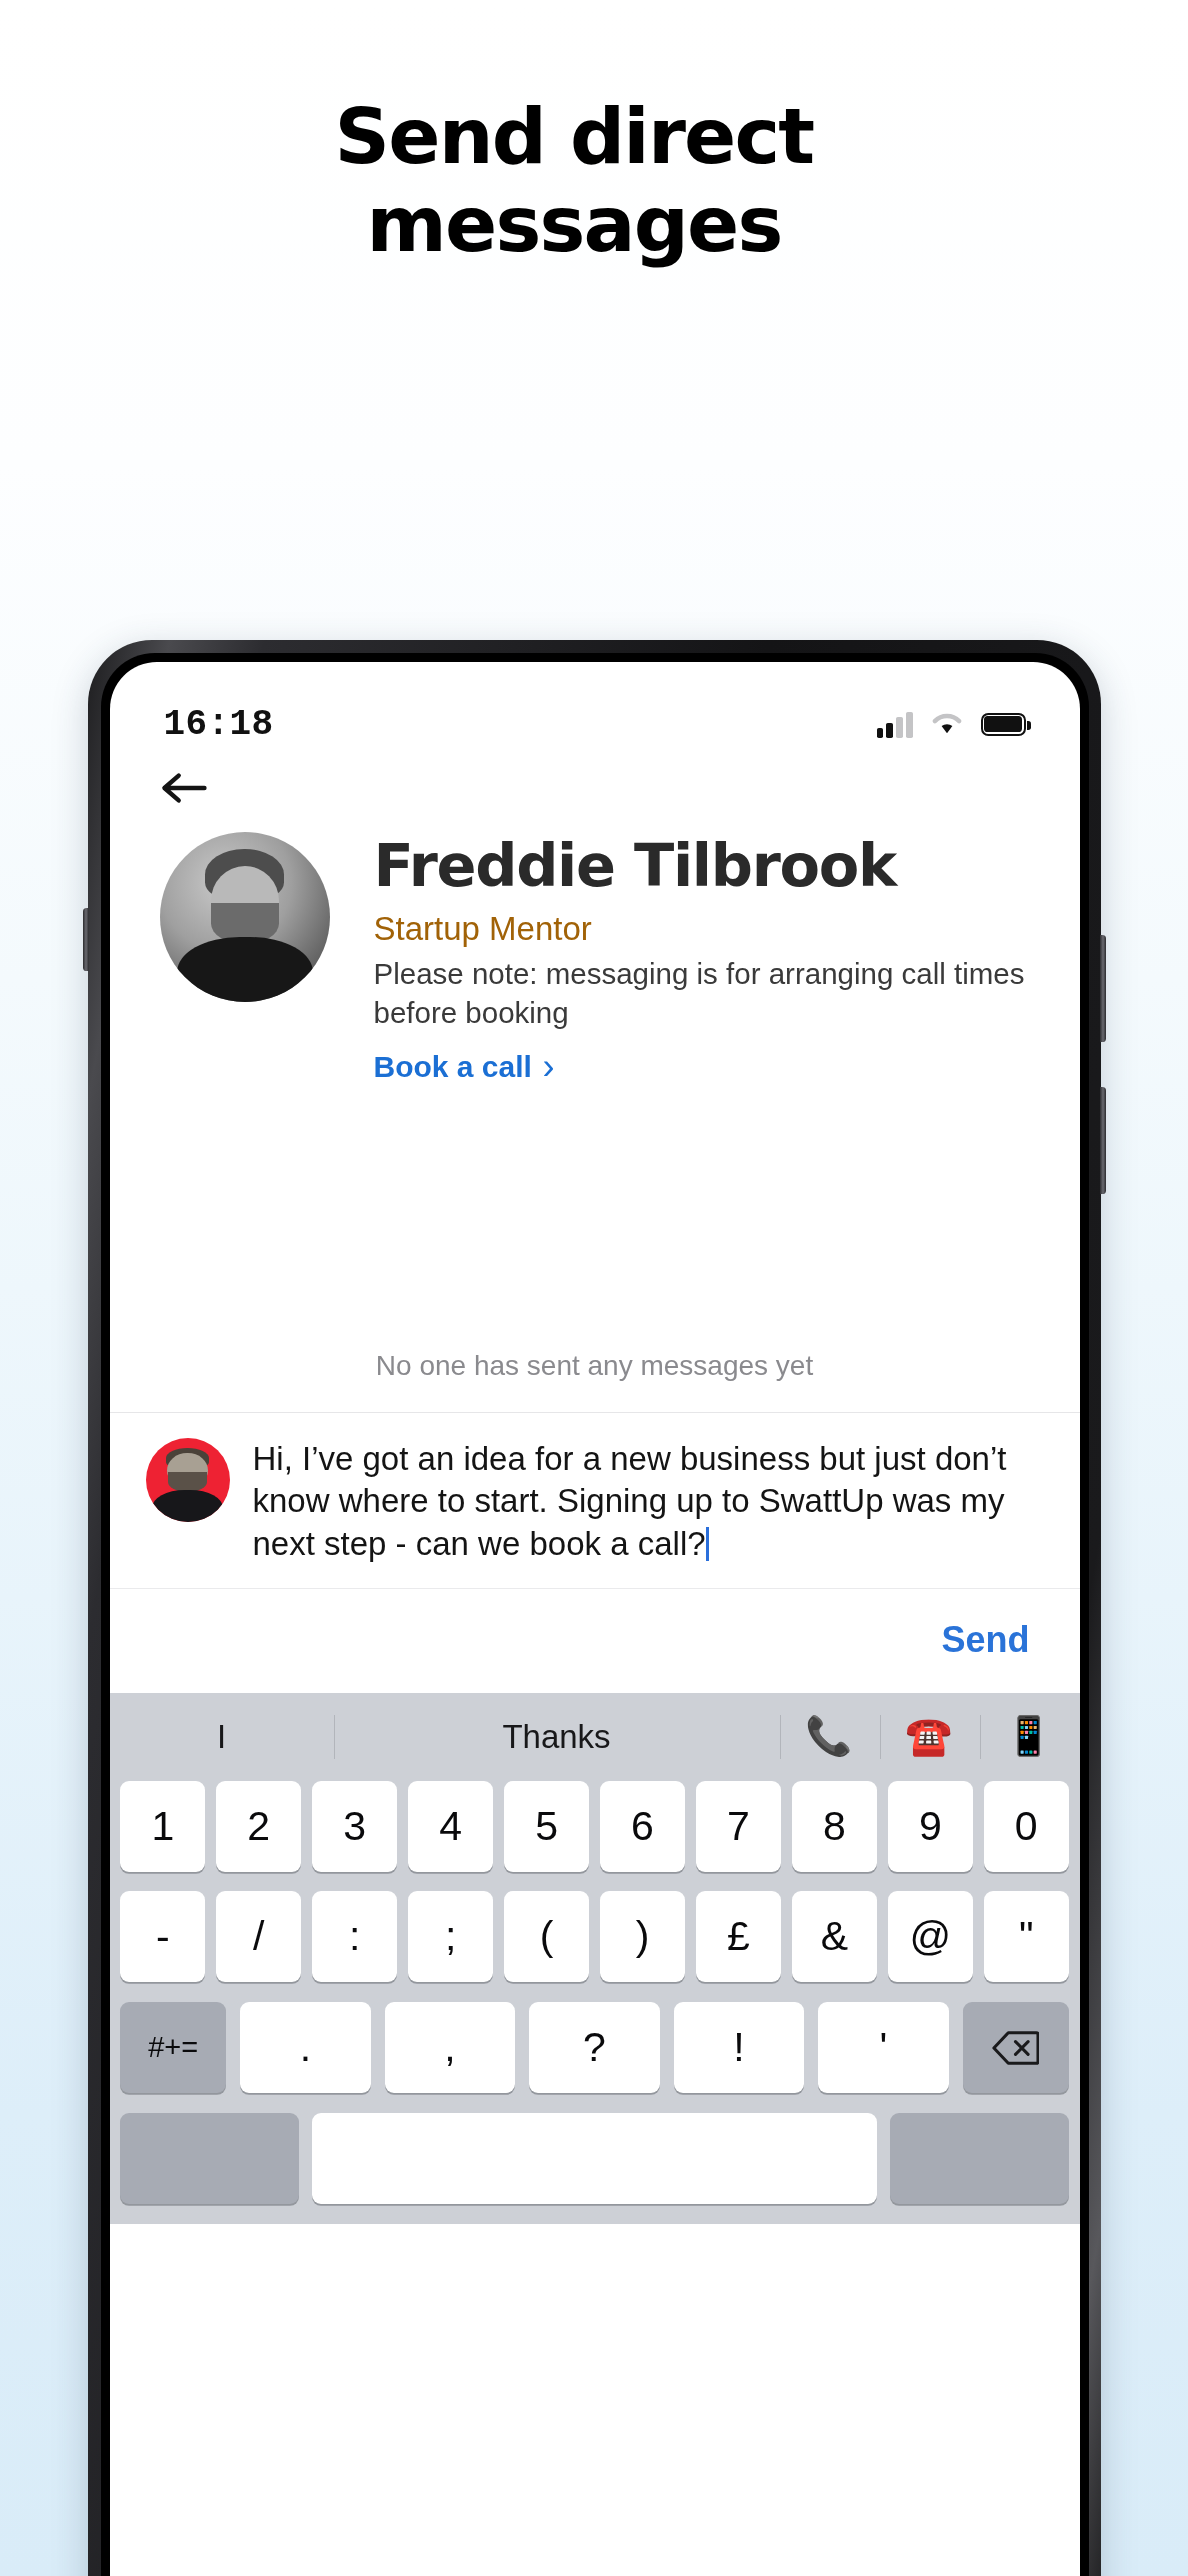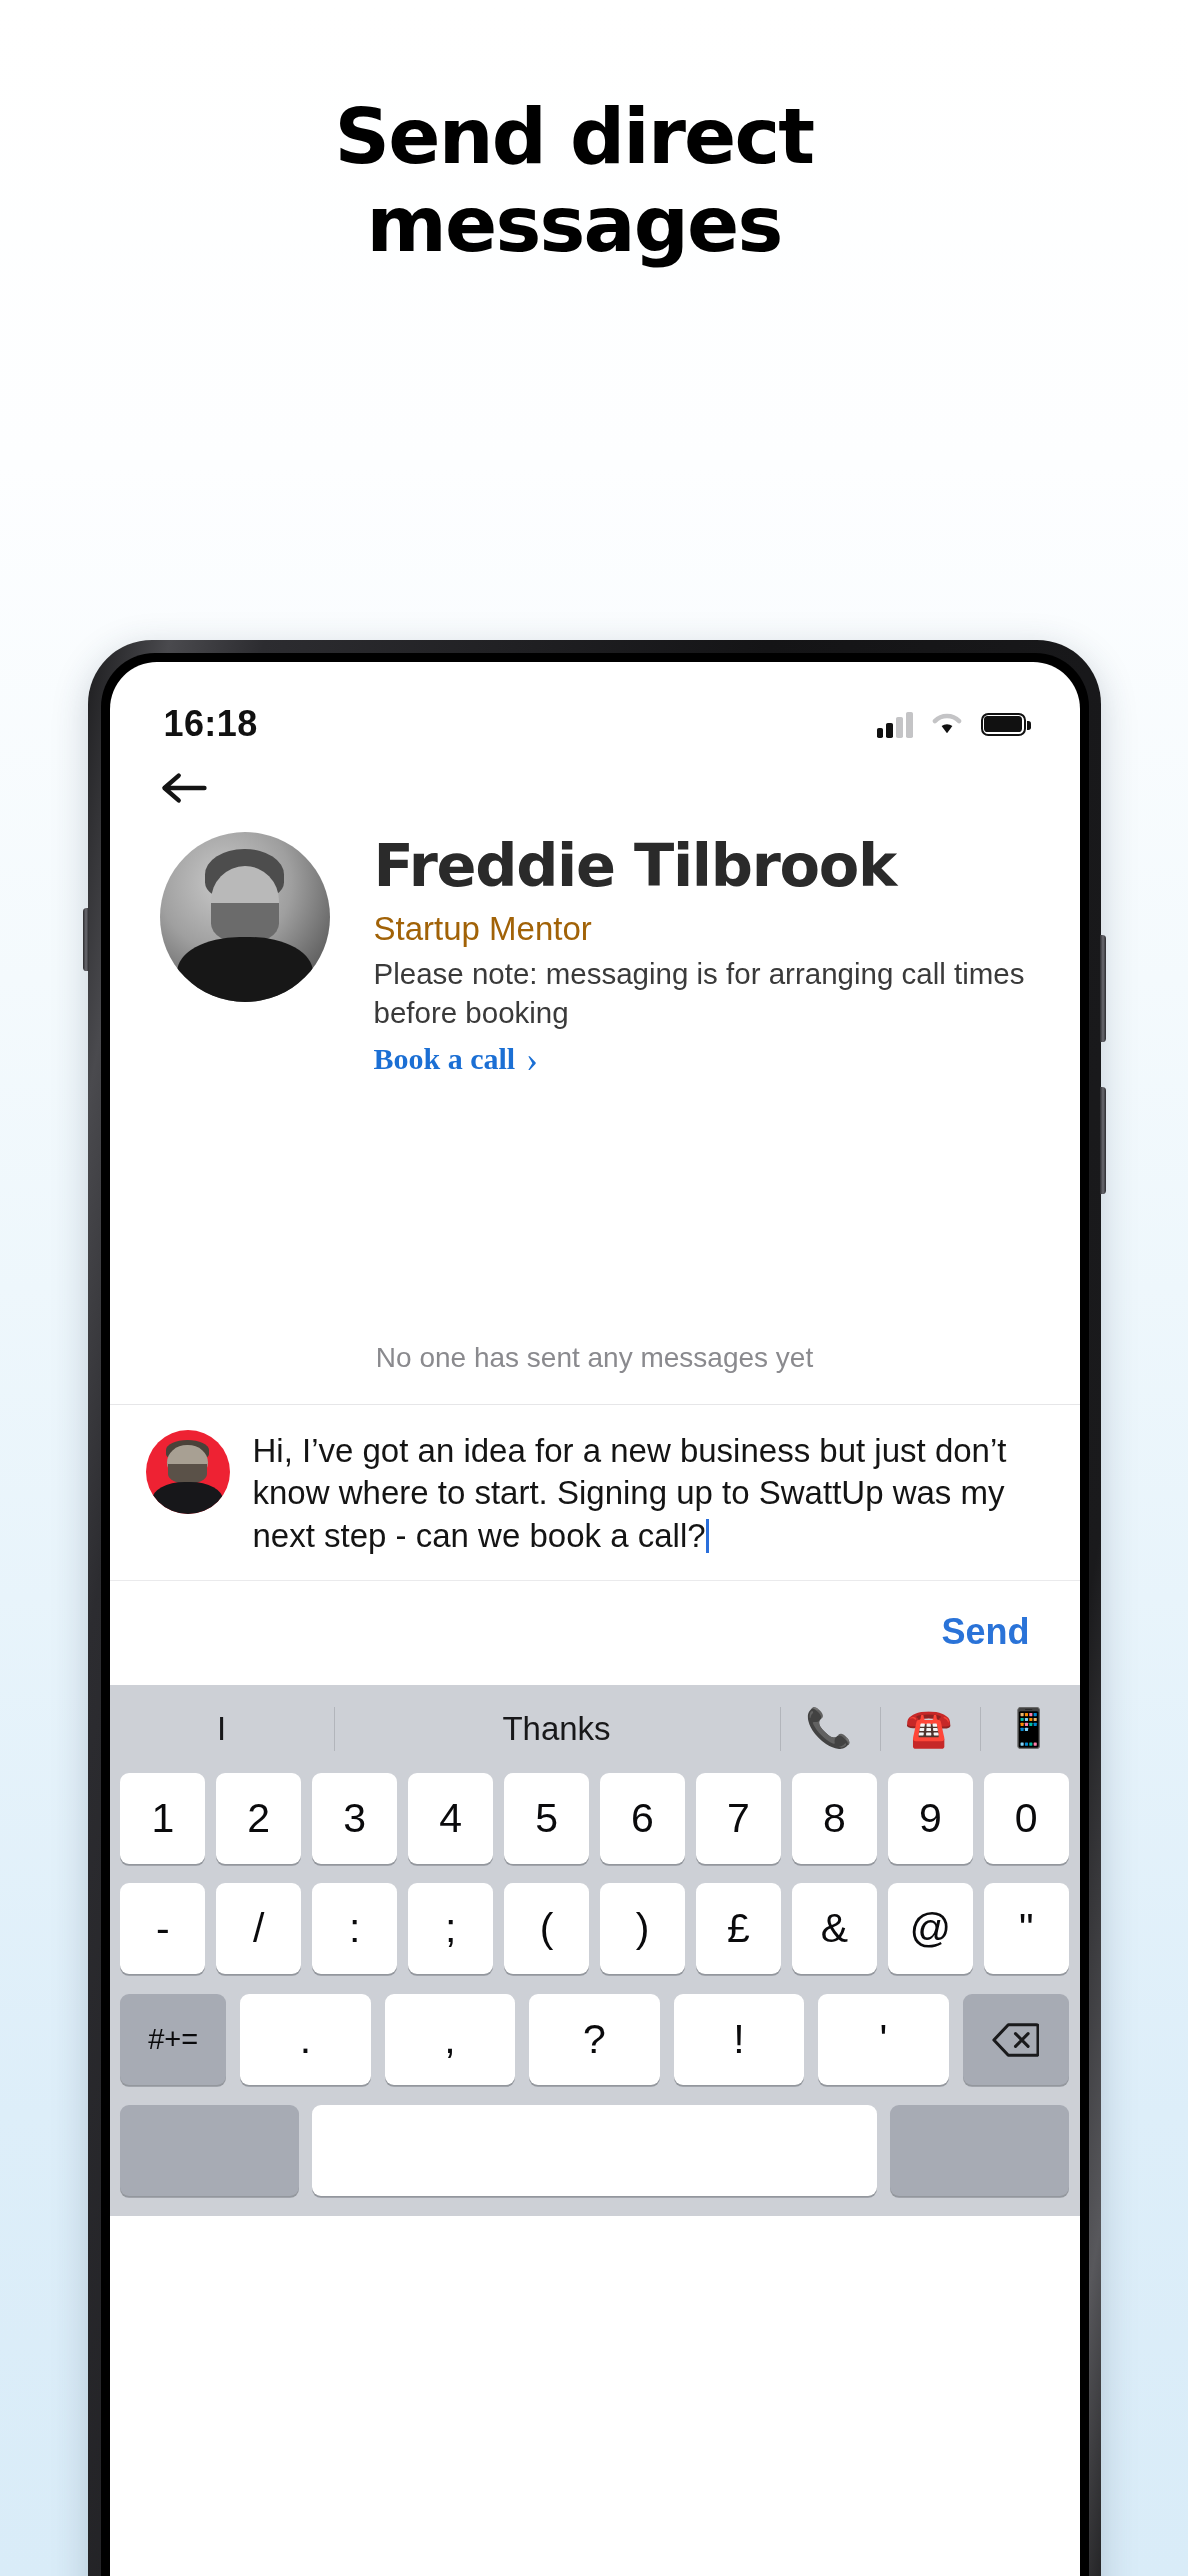--- a/index.html
+++ b/index.html
@@ -86,20 +86,21 @@
     align-items: center;
     justify-content: space-between;
     padding: 39px 54px 0 54px;
     height: 86px;
   }
   .status-time {
     font-size: 36px;
     font-weight: bold;
     color: #111;
     letter-spacing: 0.4px;
+    font-family: Liberation Mono, monospace;
   }
   .status-icons { display: flex; align-items: center; gap: 16px; }
 
   .sig { display: flex; align-items: flex-end; gap: 3.6px; height: 27px; }
   .sig i { display:block; width:6.3px; border-radius:1.8px; background:#111; }
   .sig i:nth-child(1){ height:9.8px; }
   .sig i:nth-child(2){ height:15px; }
   .sig i:nth-child(3){ height:20.6px; background:#c4c4c6; }
   .sig i:nth-child(4){ height:26px; background:#c4c4c6; }
 
@@ -158,29 +159,28 @@
     color: #a16207;
     margin-top: 12.5px;
   }
   .profile-note {
     font-size: 29.5px;
     line-height: 1.32;
     color: #3a3a3a;
     margin-top: 7.2px;
   }
   .book-call {
-    margin-top: 8px;
+    margin-top: 16px;
     display: inline-flex;
     align-items: center;
     gap: 10.7px;
     font-size: 30px;
     font-weight: bold;
     color: #1b6fd4;
     cursor: pointer;
-    font-family: Liberation Serif, serif;
   }
   .book-call .chev { font-weight: normal; font-size: 36px; line-height: 1; }
 
   
   .empty-state {
     text-align: center;
     font-size: 28px;
     color: #8a8a8e;
     margin-top: 265px;
   }

